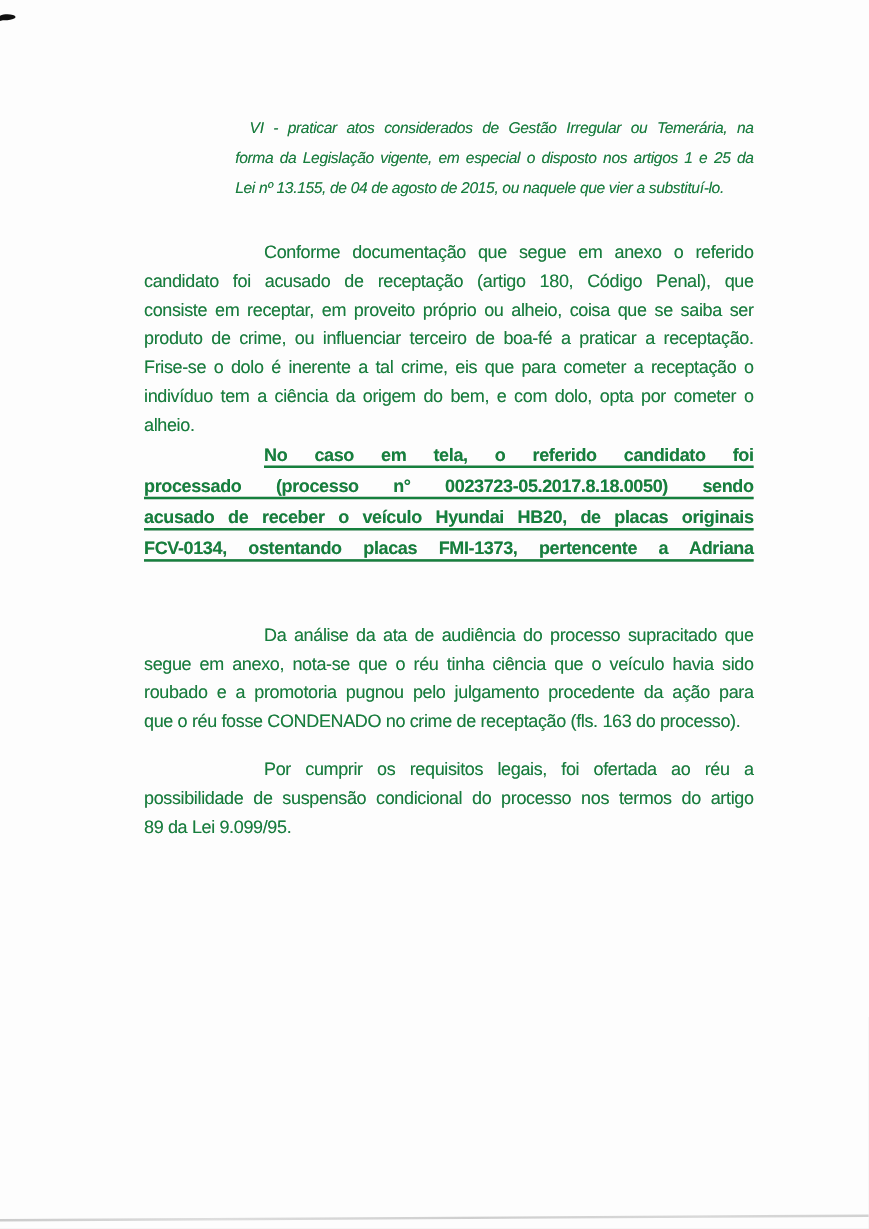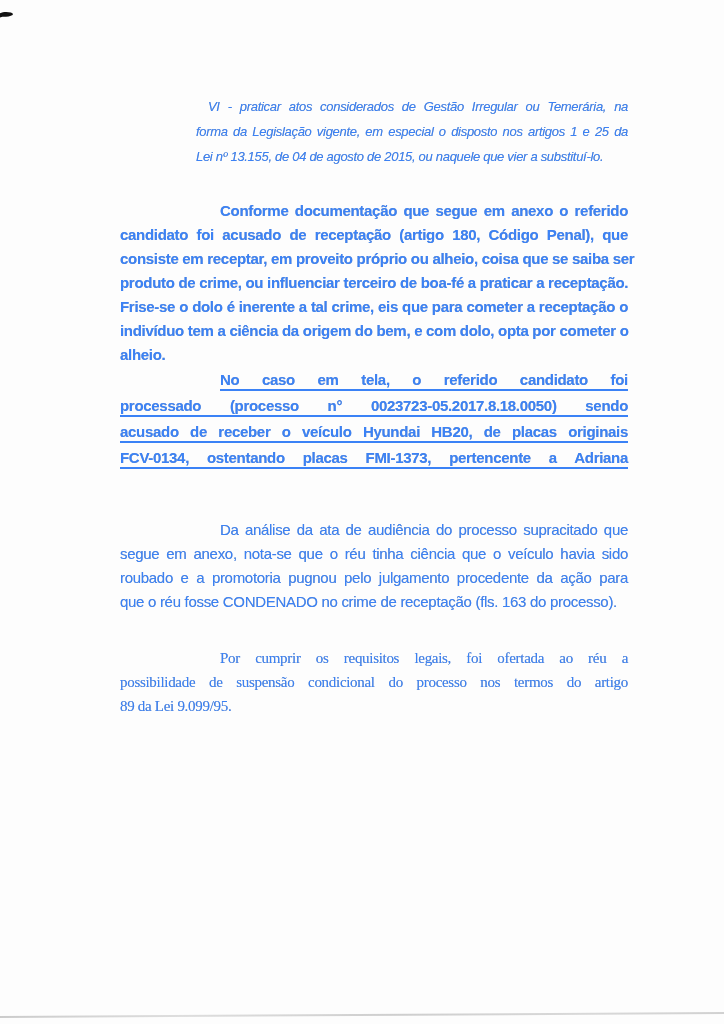--- a/index.html
+++ b/index.html
@@ -4,21 +4,21 @@
 <style>
   html, body { margin: 0; padding: 0; background: #e9e9e9; }
   .page {
     position: relative;
     width: 724px;
     height: 1024px;
     margin: 0 auto;
     background: #fdfdfd;
     overflow: hidden;
     font-family: "Liberation Sans", "DejaVu Sans", sans-serif;
-    color: #3b82f6;
+    color: #15803d;
   }
   .pen-mark {
     position: absolute;
     left: 0px;
     top: 11px;
     width: 15px;
     height: 9px;
   }
   .content {
     position: absolute;
@@ -44,25 +44,25 @@
     letter-spacing: -0.3px;
   }
   .quote .line.first { padding-left: 12px; }
   .para {
     margin: 0;
     font-size: 15px;
     line-height: 24px;
     letter-spacing: -0.3px;
   }
   .para .line.first { padding-left: 100px; }
-  .para-1 { margin-top: 30px; font-weight: bold; }
+  .para-1 { margin-top: 30px; }
   .para-2 { margin-top: 40px; }
   .para-3 { }
   .para-4 { margin-top: 47px; }
-  .para-5 { margin-top: 32px; font-family: Liberation Serif, serif; }
+  .para-5 { margin-top: 16px; }
   .para.emphasis {
     font-weight: bold;
     line-height: 26px;
   }
   .para.emphasis .line {
     text-decoration: underline;
     text-decoration-thickness: 2px;
     text-underline-offset: 4px;
   }
   .page-edge {

